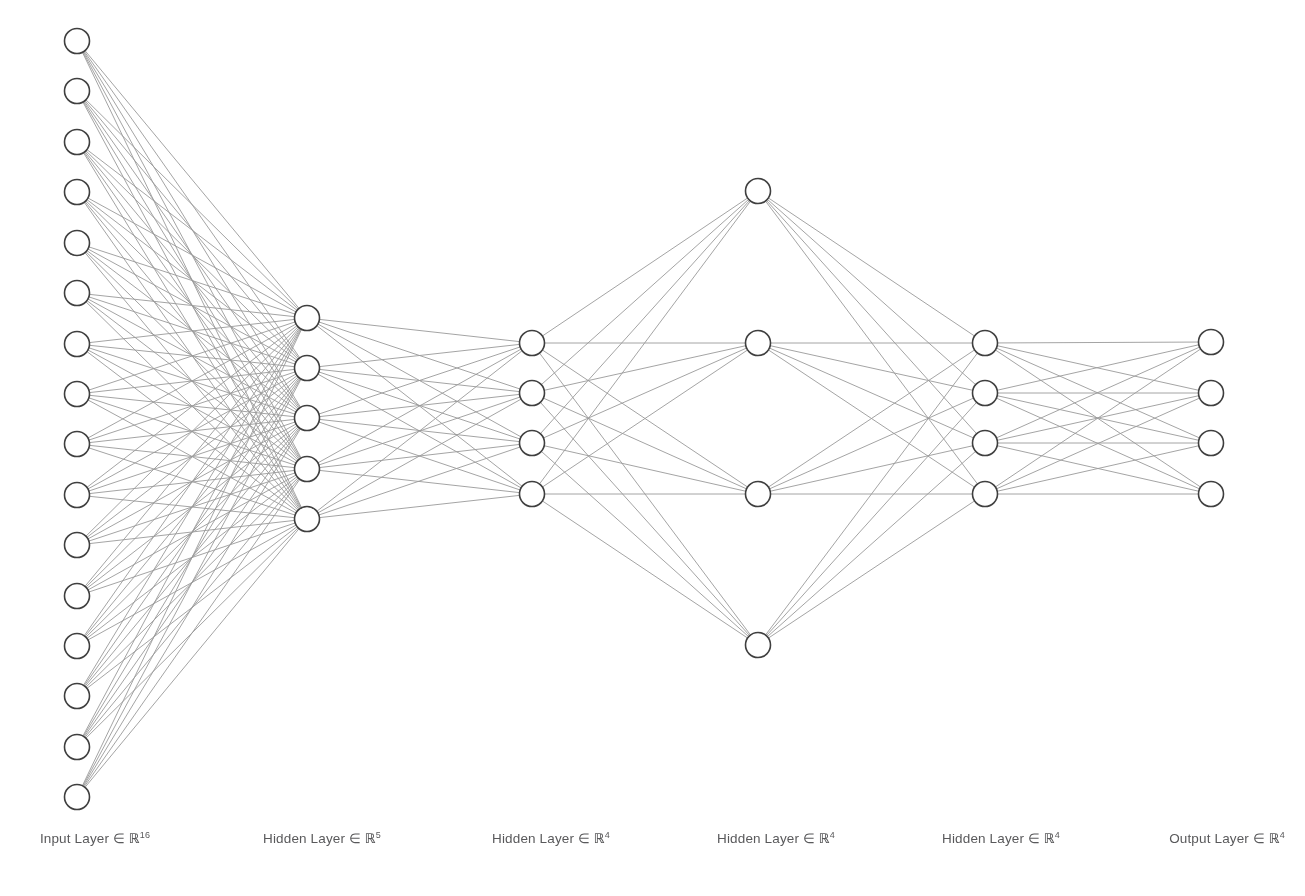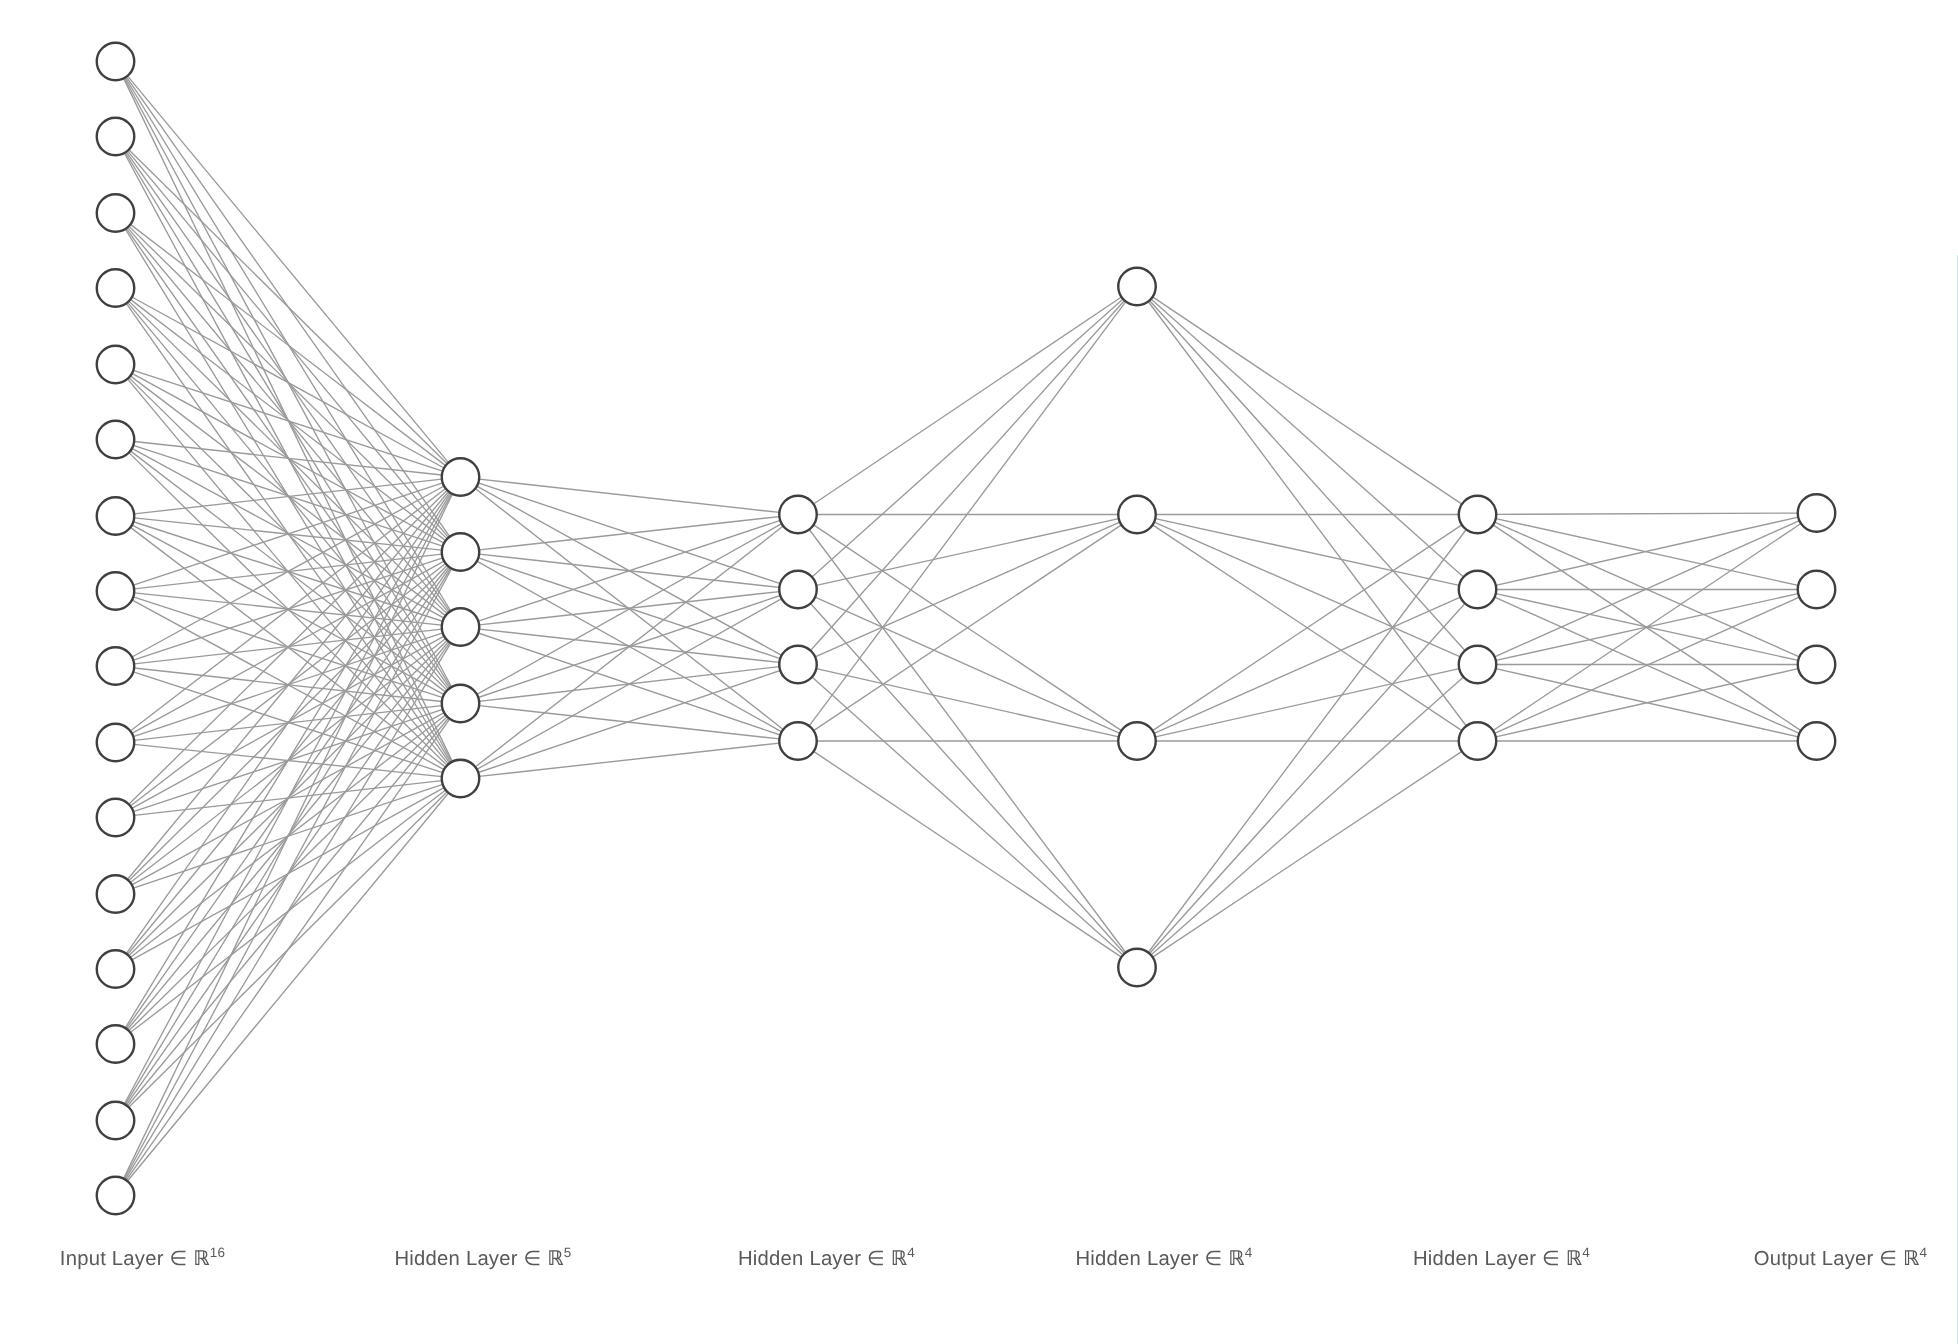--- a/index.html
+++ b/index.html
@@ -11,21 +11,21 @@
   body {
     width: 1305px;
     height: 896px;
     font-family: "Liberation Sans", sans-serif;
     overflow: hidden;
   }
   #diagram-root {
     position: relative;
     width: 1305px;
     height: 896px;
-    background: #14b8a6;
+    background: #d946ef;
   }
   svg#nn-svg {
     display: block;
     width: 1305px;
     height: 896px;
   }
   .edge {
     stroke: #9a9a9a;
     stroke-width: 0.9;
     fill: none;

